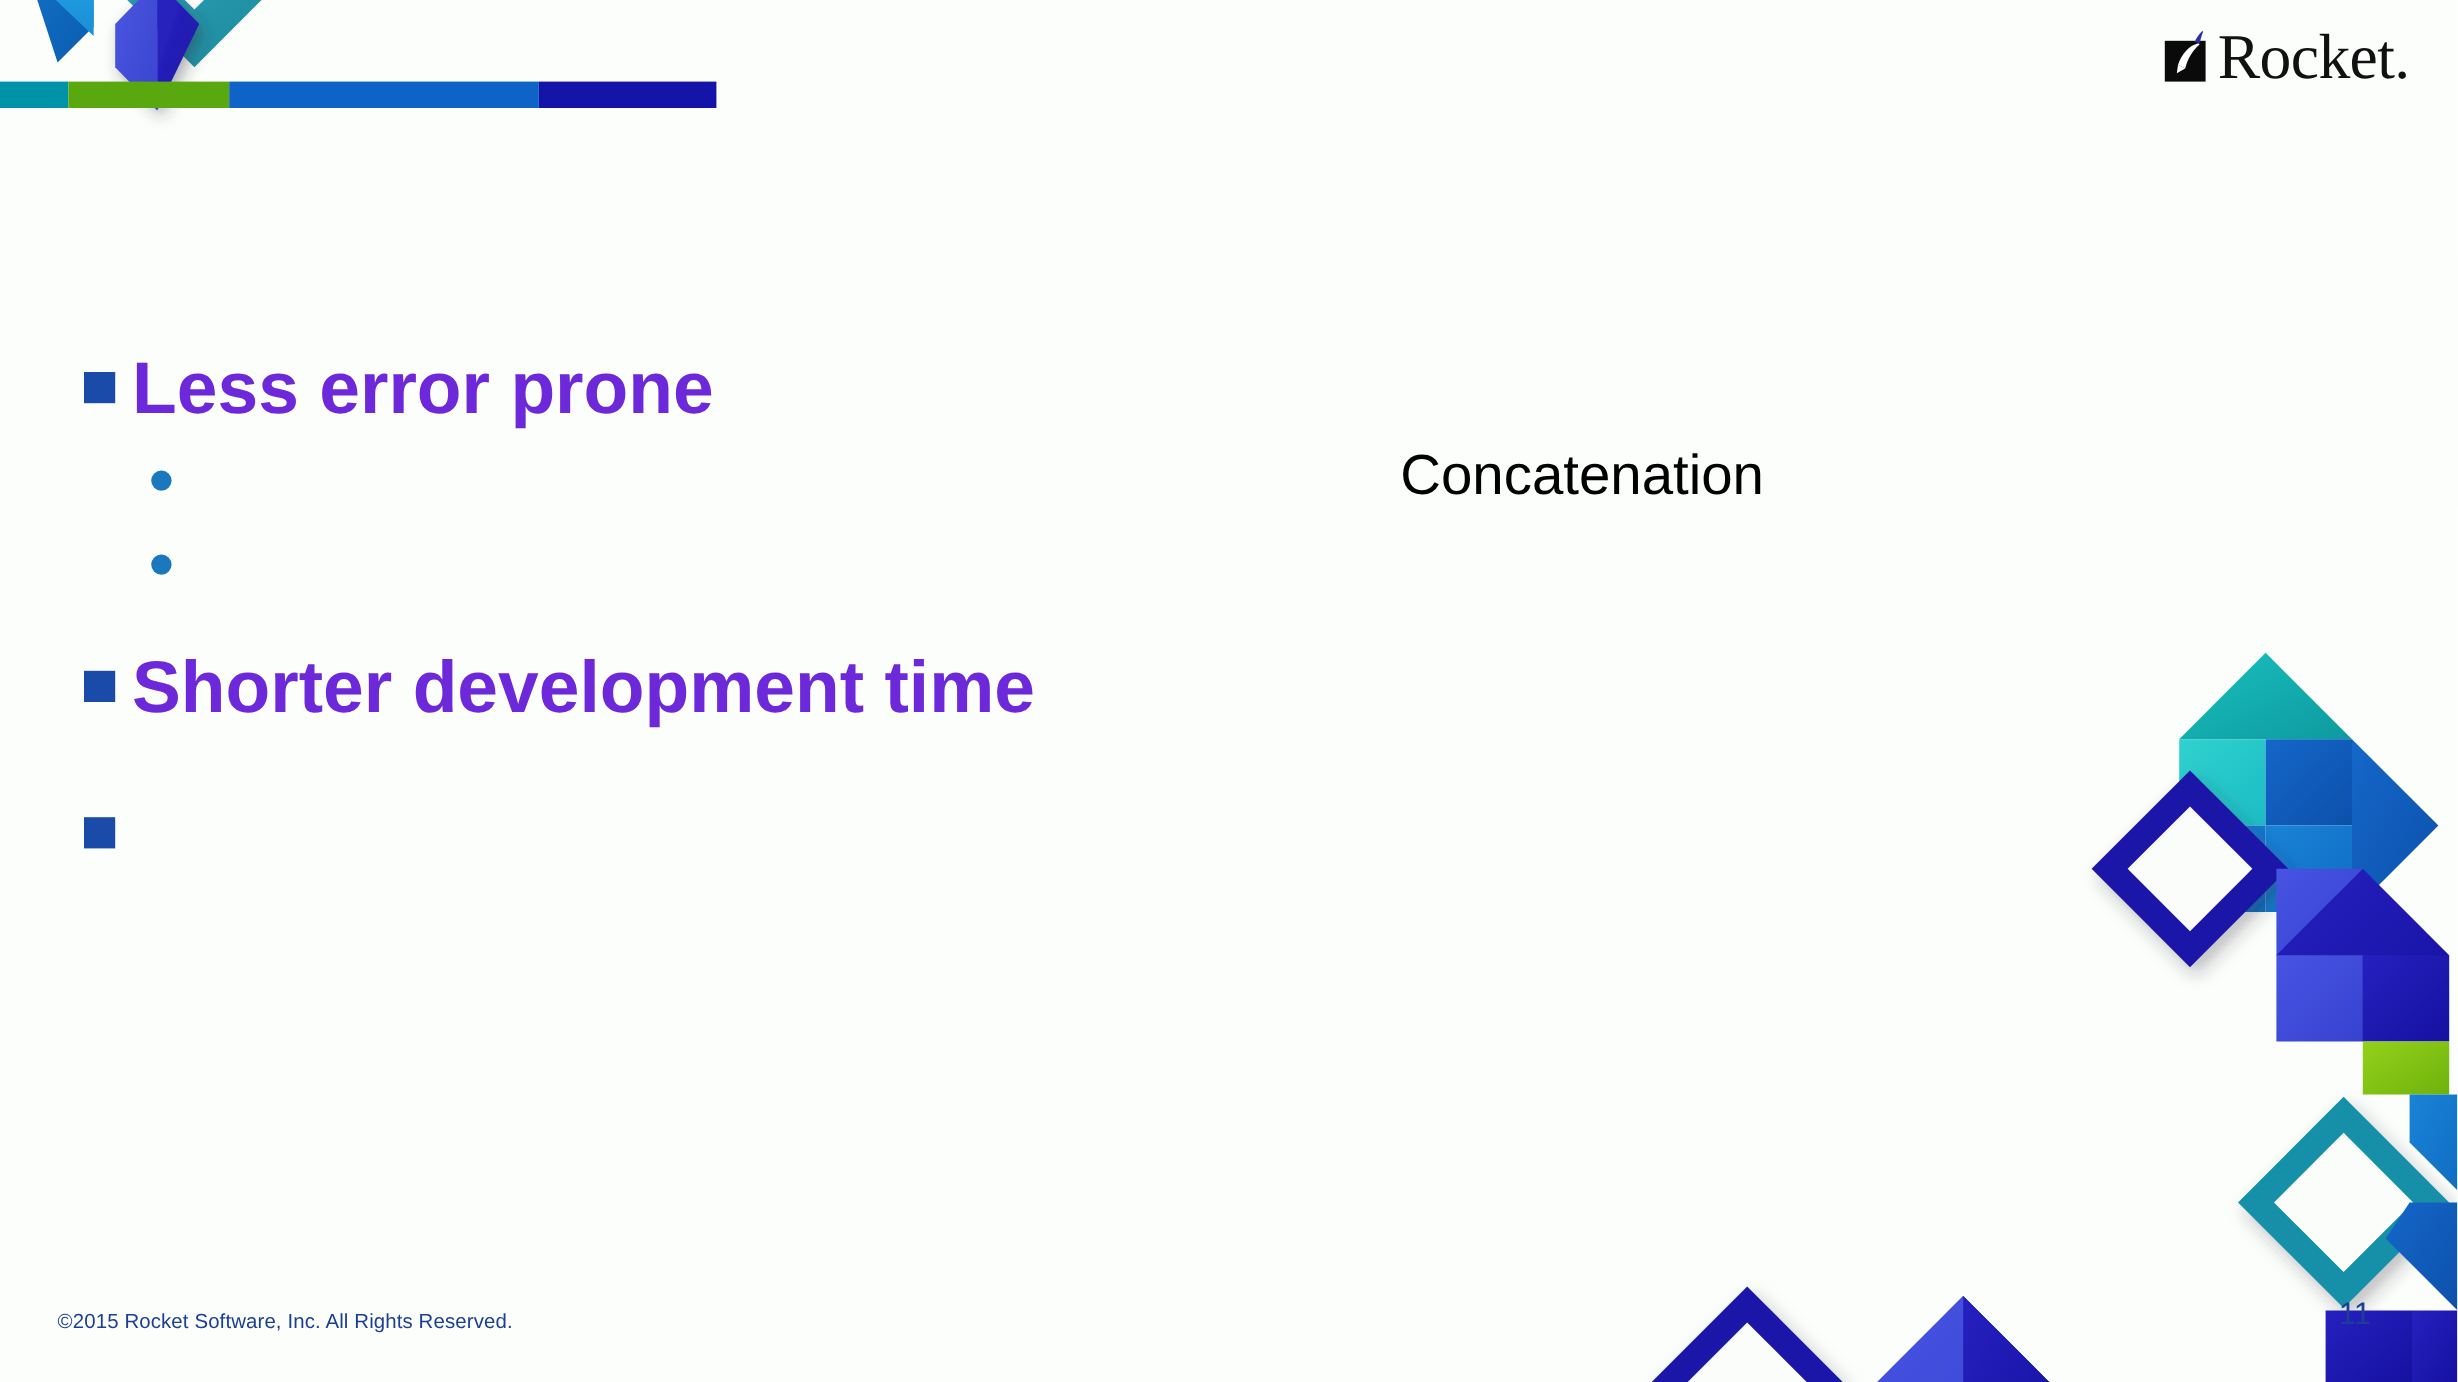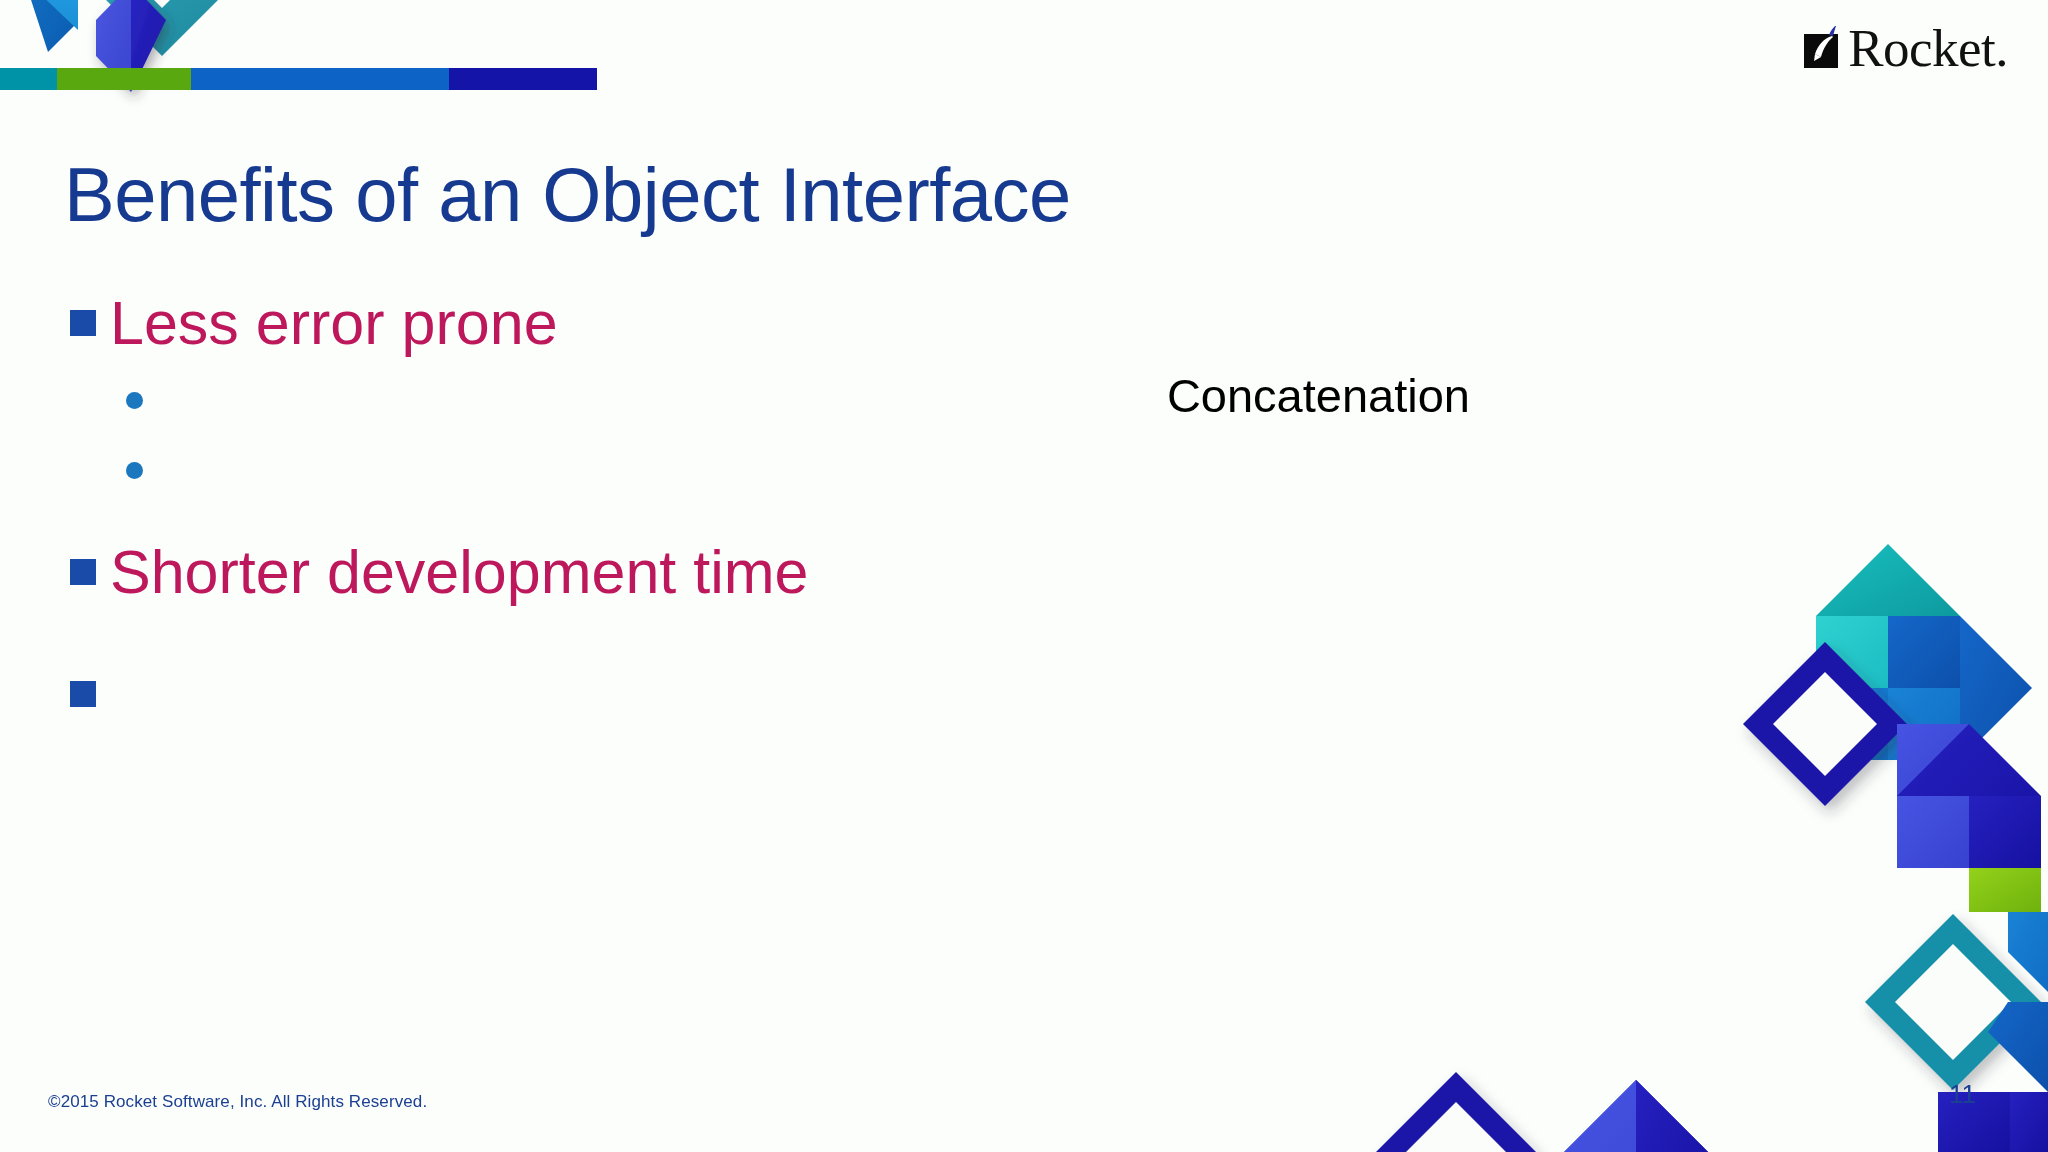--- a/index.html
+++ b/index.html
@@ -88,22 +88,22 @@
   .l1 .marker {
     width: 26px; height: 26px;
     background: #1a4ba8;
     margin-top: 22px;
     margin-right: 14px;
     flex: 0 0 auto;
   }
   .l1 .txt {
     font-size: 61px;
     line-height: 1.18;
-    color: #be185d;
-    font-weight: 400;
+    color: #6d28d9;
+    font-weight: 700;
   }
   .sub { margin: 8px 0 14px 56px; }
   .l2 {
     display: flex;
     align-items: flex-start;
     margin-bottom: 14px;
     justify-content: space-between;
   }
   .l2 .dot {
     width: 17px; height: 17px;
@@ -207,21 +207,20 @@
   <div class="logo">
     <svg class="logo-mark" viewBox="0 0 46 46">
       <rect x="2" y="10" width="34" height="34" fill="#0a0a0a"></rect>
       <path d="M30 12 C22 14 16 21 13 30 L19 33 C21 25 25 18 31 13 Z" fill="#ffffff"></path>
       <path d="M13 30 L19 33 L12 37 Z" fill="#ffffff"></path>
       <path d="M33 2 C30 5 28 8 27 11 L31 12 C32 8 33 5 34 2 Z" fill="#2a2fa8"></path>
     </svg>
     <div class="logo-word">Rocket.</div>
   </div>
 
-  <h1 class="title">Benefits of an Object Interface</h1>
 
   <div class="body">
 
     <div class="l1">
       <span class="marker"></span>
       <span class="txt">Less error prone</span>
     </div>
     <div class="sub">
       <div class="l2">
         <span class="dot"></span>

